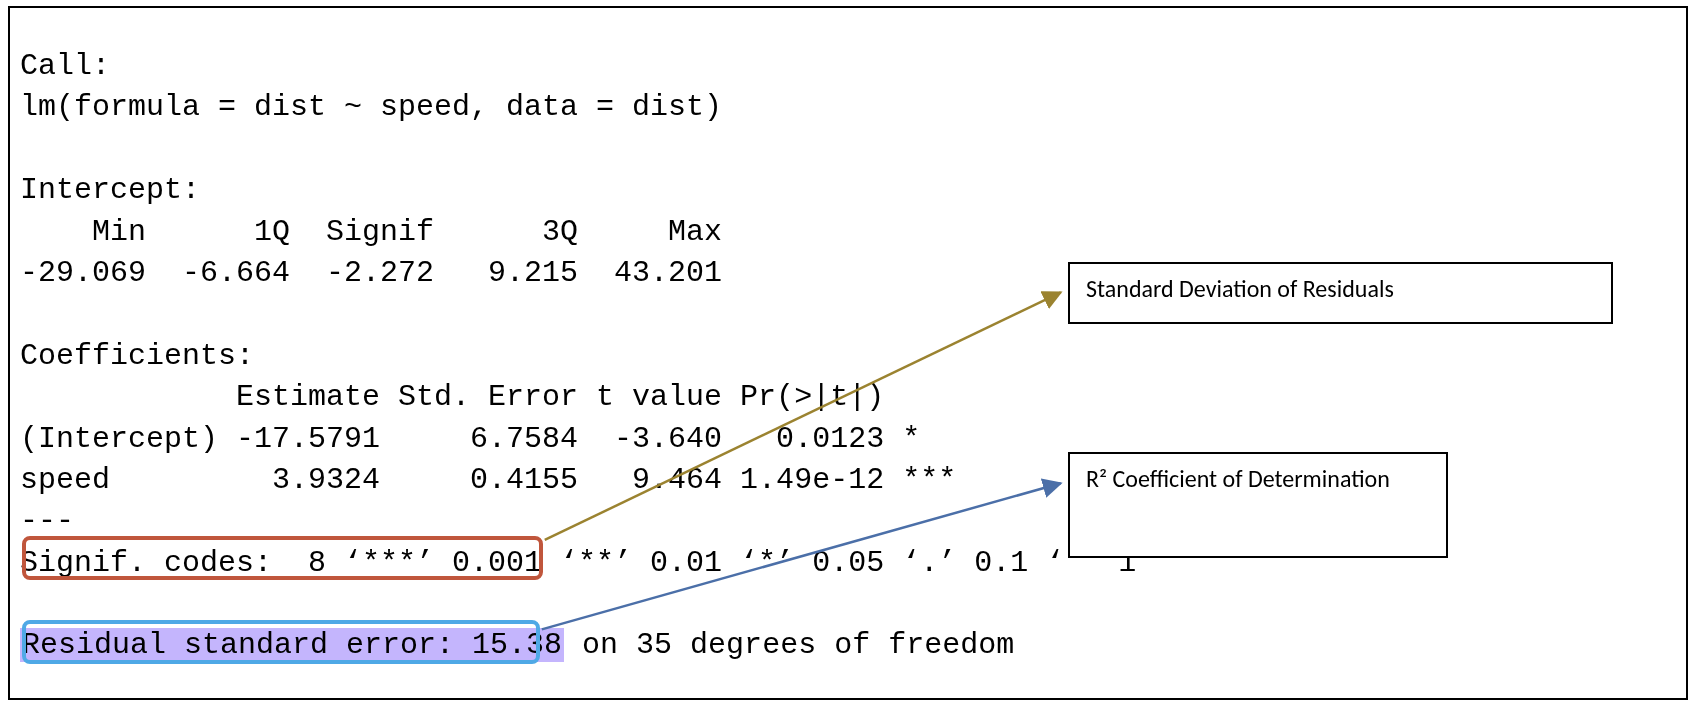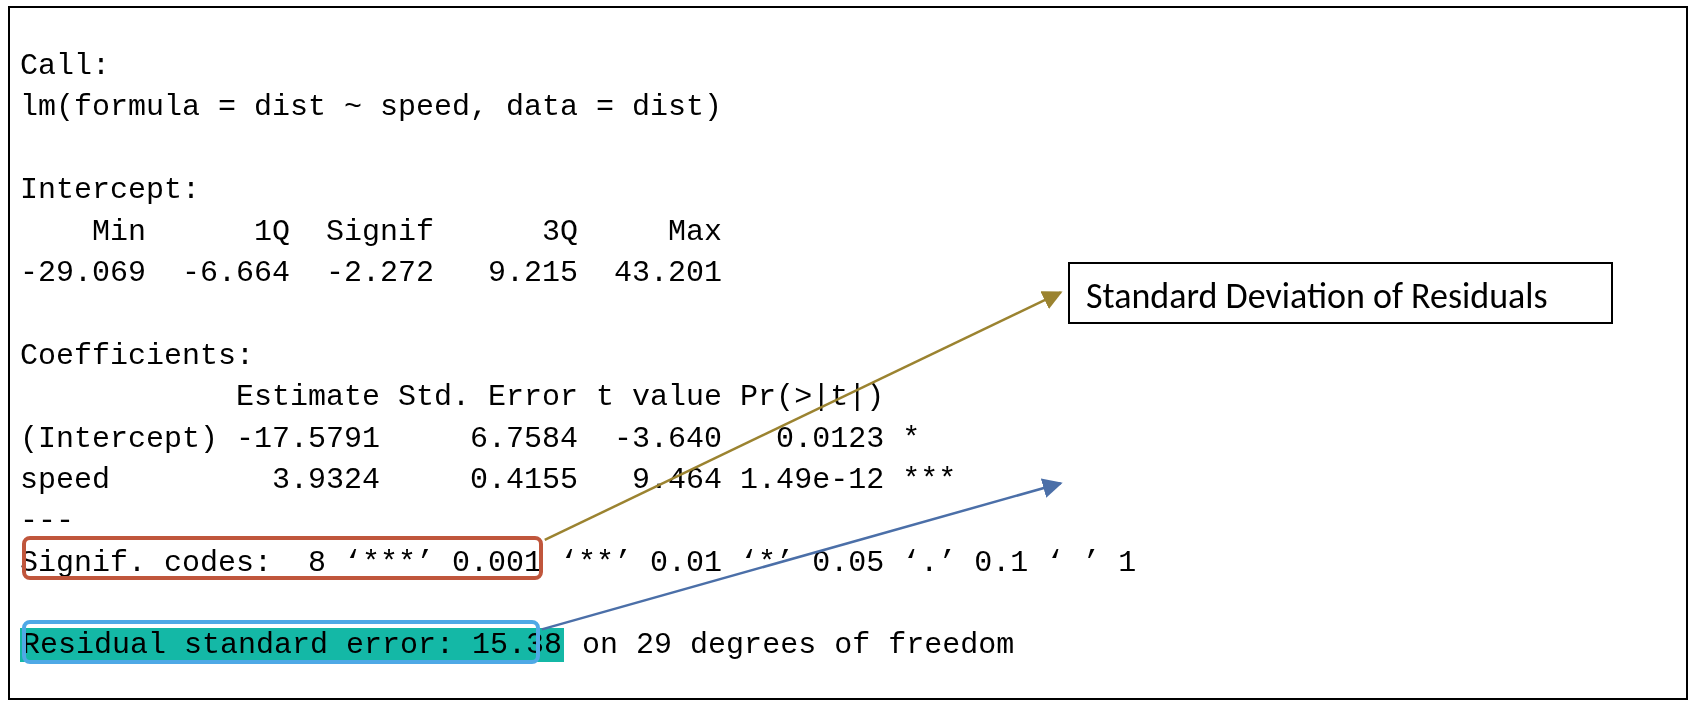--- a/index.html
+++ b/index.html
@@ -21,21 +21,21 @@
   }
   .output {
     position: relative;
     font-family: "Courier New", monospace;
     font-size: 30px;
     line-height: 1.38;
     white-space: pre;
     color: #000;
   }
   .hl {
-    background: #14b8a6;
+    background: #c4b5fd;
     padding: 0 2px;
   }
   .box-rse, .box-r2 {
     position: absolute;
     border-radius: 8px;
     box-sizing: border-box;
     pointer-events: none;
   }
   .box-rse {
     left: 12px;
@@ -49,21 +49,21 @@
     top: 612px;
     width: 518px;
     height: 44px;
     border: 4px solid #4fa9e6;
   }
   .annot {
     position: absolute;
     border: 2px solid #000;
     background: #fff;
     font-family: Calibri, Arial, sans-serif;
-    font-size: 36px;
+    font-size: 24px;
     line-height: 1.25;
     padding: 10px 16px;
     box-sizing: border-box;
   }
   .annot1 {
     left: 1058px;
     top: 254px;
     width: 545px;
     height: 62px;
   }
@@ -93,29 +93,30 @@
 <span>    Min      1Q  Signif      3Q     Max </span>
 <span>-29.069  -6.664  -2.272   9.215  43.201 </span>
 
 <span>Coefficients:</span>
 <span>            Estimate Std. Error t value Pr(&gt;|t|)    </span>
 <span>(Intercept) -17.5791     6.7584  -3.640   0.0123 *  </span>
 <span>speed         3.9324     0.4155   9.464 1.49e-12 ***</span>
 <span>---</span>
 <span>Signif. codes:  8 ‘***’ 0.001 ‘**’ 0.01 ‘*’ 0.05 ‘.’ 0.1 ‘ ’ 1</span>
 
-<span class="hl">Residual standard error: 15.38</span><span> on 29 degrees of freedom</span>
+<span class="hl">Residual standard error: 15.38</span><span> on 35 degrees of freedom</span>
 
 
 </pre>
 
   <div class="box-rse"></div>
   <div class="box-r2"></div>
 
   <div class="annot annot1">Standard Deviation of Residuals</div>
+  <div class="annot annot2">R² Coefficient of Determination</div>
 
   <svg class="arrows" viewBox="0 0 1680 694">
     <defs>
       <marker id="ah1" viewBox="0 0 10 10" refX="9" refY="5" markerWidth="8" markerHeight="8" orient="auto-start-reverse">
         <path d="M 0 0 L 10 5 L 0 10 z" fill="#9b8330"></path>
       </marker>
       <marker id="ah2" viewBox="0 0 10 10" refX="9" refY="5" markerWidth="8" markerHeight="8" orient="auto-start-reverse">
         <path d="M 0 0 L 10 5 L 0 10 z" fill="#4b6fa8"></path>
       </marker>
     </defs>

